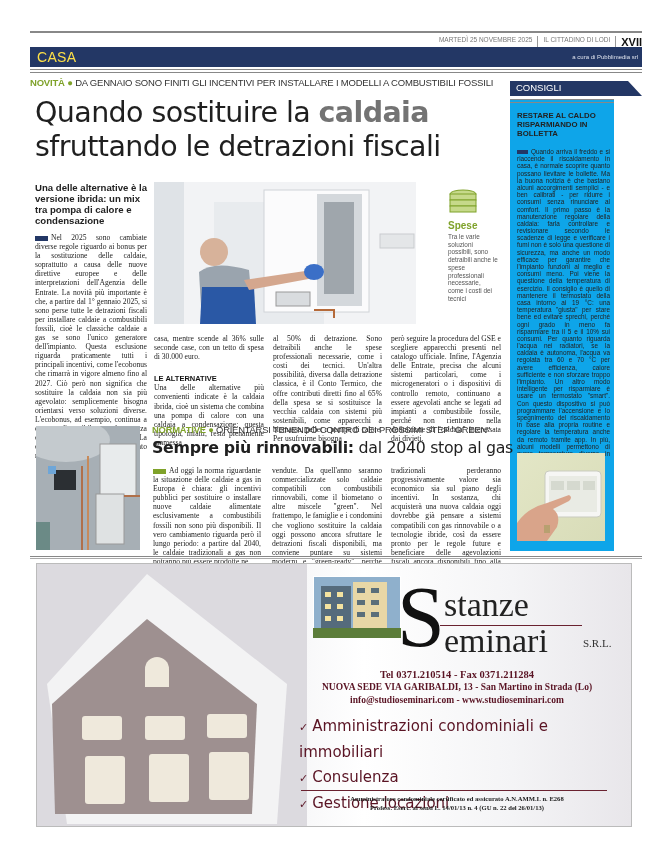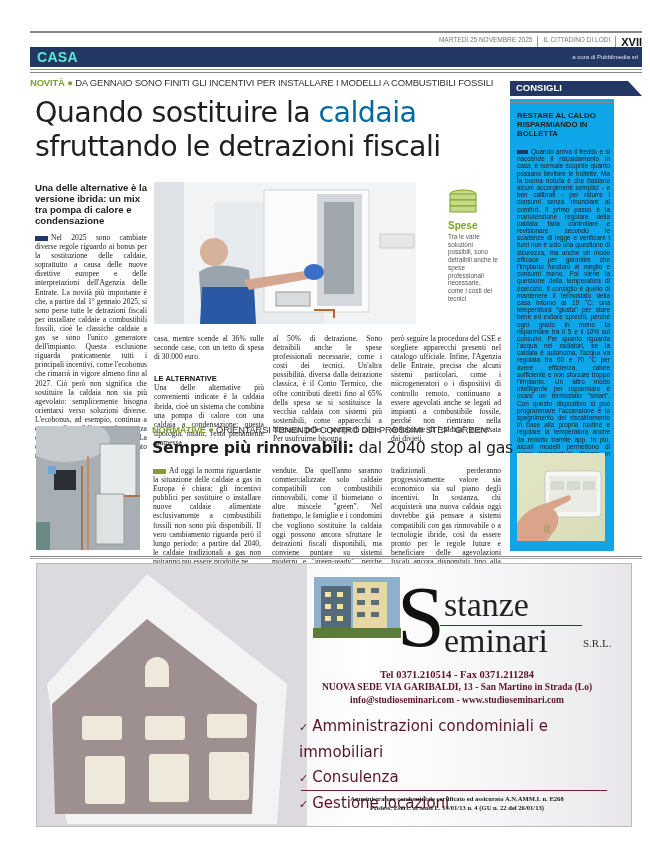--- a/index.html
+++ b/index.html
@@ -5,48 +5,48 @@
   * { box-sizing: border-box; margin: 0; padding: 0; }
   body { width: 650px; height: 858px; background: #ffffff; font-family: "Liberation Serif", serif; color: #222; position: relative; overflow: hidden; }
   .abs { position: absolute; }
 
   
   .topline { left: 30px; top: 31px; width: 612px; height: 2px; background: #888; }
   .dateline { right: 8px; top: 36px; height: 11px; display: flex; font-family: "Liberation Sans", sans-serif; font-size: 6.5px; color: #777; align-items: flex-start; }
   .dateline .sep { border-left: 1px solid #999; height: 11px; margin: 0 5px; }
   .dateline .pg { font-size: 11px; font-weight: bold; color: #111; }
   .section-bar { left: 30px; top: 47px; width: 612px; height: 20px; background: #233765; }
-  .section-bar .name { position: absolute; left: 7px; top: 2px; font-family: "Liberation Sans", sans-serif; font-weight: bold; font-size: 14px; color: #5eead4; letter-spacing: 0.3px; }
+  .section-bar .name { position: absolute; left: 7px; top: 2px; font-family: "Liberation Sans", sans-serif; font-weight: normal; font-size: 14px; color: #fde047; letter-spacing: 0.3px; }
   .section-bar .credit { position: absolute; right: 4px; top: 7px; font-family: "Liberation Sans", sans-serif; font-size: 6px; color: #dfe3ee; }
   .dbl-rule { left: 30px; top: 69px; width: 612px; height: 4px; border-top: 1px solid #888; border-bottom: 1px solid #888; }
 
   
   .kicker { left: 30px; top: 77px; font-family: "Liberation Sans", sans-serif; font-size: 9.5px; color: #333; white-space: nowrap; letter-spacing: -0.2px; }
   .kicker .tag { color: #7fa22a; font-weight: bold; }
   .kicker .dot { color: #7fa22a; }
 
   .headline { left: 35px; top: 96px; width: 470px; font-family: "DejaVu Sans", sans-serif; font-size: 28.5px; line-height: 34px; color: #1f1f1f; letter-spacing: -0.6px; }
-  .headline .hl { color: #0369a1; font-weight: normal; }
+  .headline .hl { color: #737373; font-weight: bold; }
 
   .subhead { left: 35px; top: 182px; width: 112px; font-family: "Liberation Sans", sans-serif; font-weight: bold; font-size: 9.6px; line-height: 11px; color: #222; }
 
   .col { font-size: 7.6px; line-height: 9.1px; text-align: justify; hyphens: auto; color: #222; }
   .col .marker { display: inline-block; width: 13px; height: 5px; background: #233765; margin-right: 3px; vertical-align: middle; }
   .col .marker.green { background: #7fa22a; }
   .col h4 { font-family: "Liberation Sans", sans-serif; font-size: 7.5px; font-weight: bold; margin-top: 13px; color: #111; }
 
   .photo-main { left: 154px; top: 182px; width: 262px; height: 142px; background: linear-gradient(90deg, #e9ecef 0%, #f4f5f6 40%, #ffffff 60%, #edeff1 100%); overflow: hidden; }
 
   .spese-icon { left: 448px; top: 188px; width: 30px; height: 28px; }
   .spese-title { left: 448px; top: 220px; font-family: "Liberation Sans", sans-serif; font-weight: bold; font-size: 10px; color: #7fa22a; }
   .spese-text { left: 448px; top: 233px; width: 50px; font-family: "Liberation Sans", sans-serif; font-size: 6.4px; line-height: 7.7px; color: #555; }
 
   
   .consigli-tab { left: 510px; top: 81px; width: 132px; height: 15px; }
-  .consigli-label { left: 516px; top: 82px; font-family: "Liberation Sans", sans-serif; font-weight: bold; font-size: 9.5px; color: #fff; }
+  .consigli-label { left: 516px; top: 82px; font-family: "Liberation Sans", sans-serif; font-weight: normal; font-size: 9.5px; color: #fff; }
   .side-box { left: 510px; top: 99px; width: 104px; height: 452px; background: #0ea5e9; }
   .side-box .rule2 { position: absolute; left: 0; top: 0; width: 104px; height: 4px; border-top: 1px solid #888; border-bottom: 1px solid #888; }
   .side-title { position: absolute; left: 7px; top: 12px; width: 94px; font-family: "Liberation Sans", sans-serif; font-weight: bold; font-size: 7.8px; line-height: 9.2px; color: #222; }
   .side-text { position: absolute; left: 7px; top: 49px; width: 93px; font-family: "Liberation Sans", sans-serif; font-size: 6.4px; line-height: 7.18px; text-align: justify; color: #222; }
   .side-text .marker { display: inline-block; width: 11px; height: 4px; background: #233765; margin-right: 3px; vertical-align: middle; }
   .thermo { position: absolute; left: 7px; top: 354px; width: 88px; height: 88px; background: linear-gradient(135deg, #e3e6c6, #d8dcb8); overflow: hidden; }
 
   
   .photo-boiler { left: 36px; top: 426px; width: 104px; height: 124px; background: linear-gradient(180deg, #c9cfd4 0%, #b5bcc2 30%, #9aa2a8 100%); overflow: hidden; }
   .kicker2 { left: 152px; top: 424px; font-family: "Liberation Sans", sans-serif; font-size: 9.4px; color: #333; white-space: nowrap; letter-spacing: -0.2px; }

